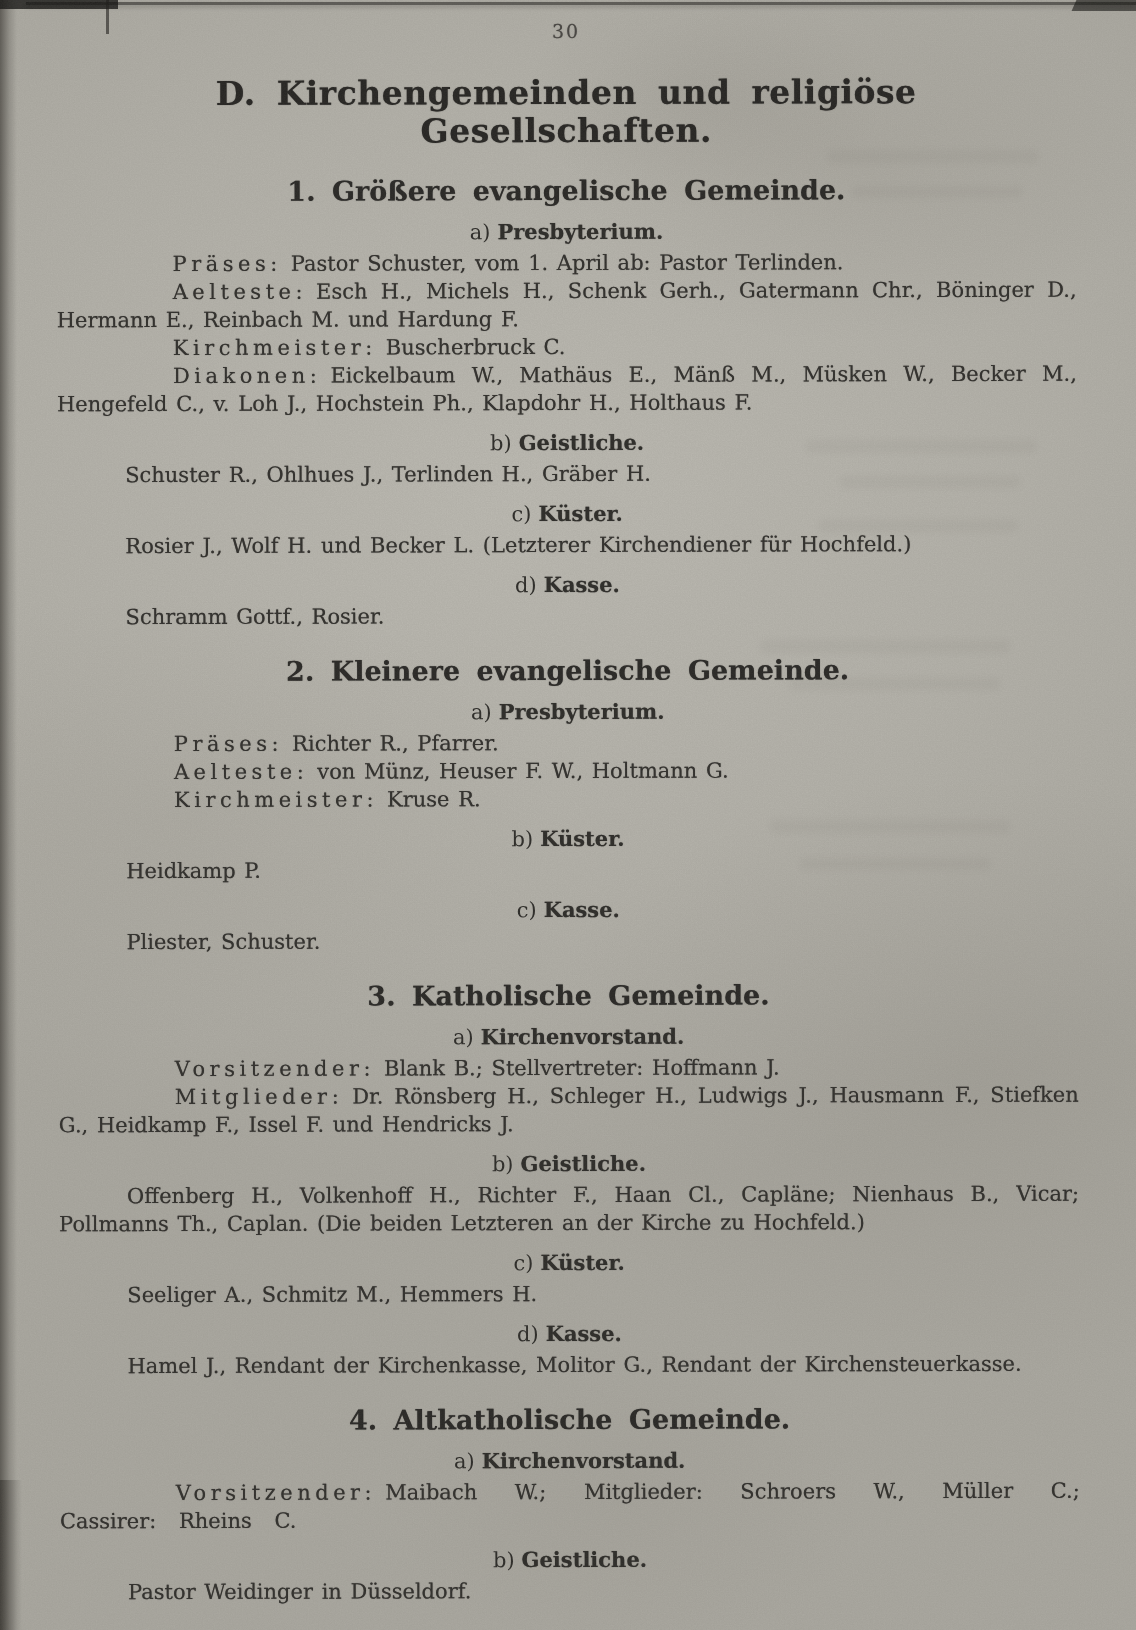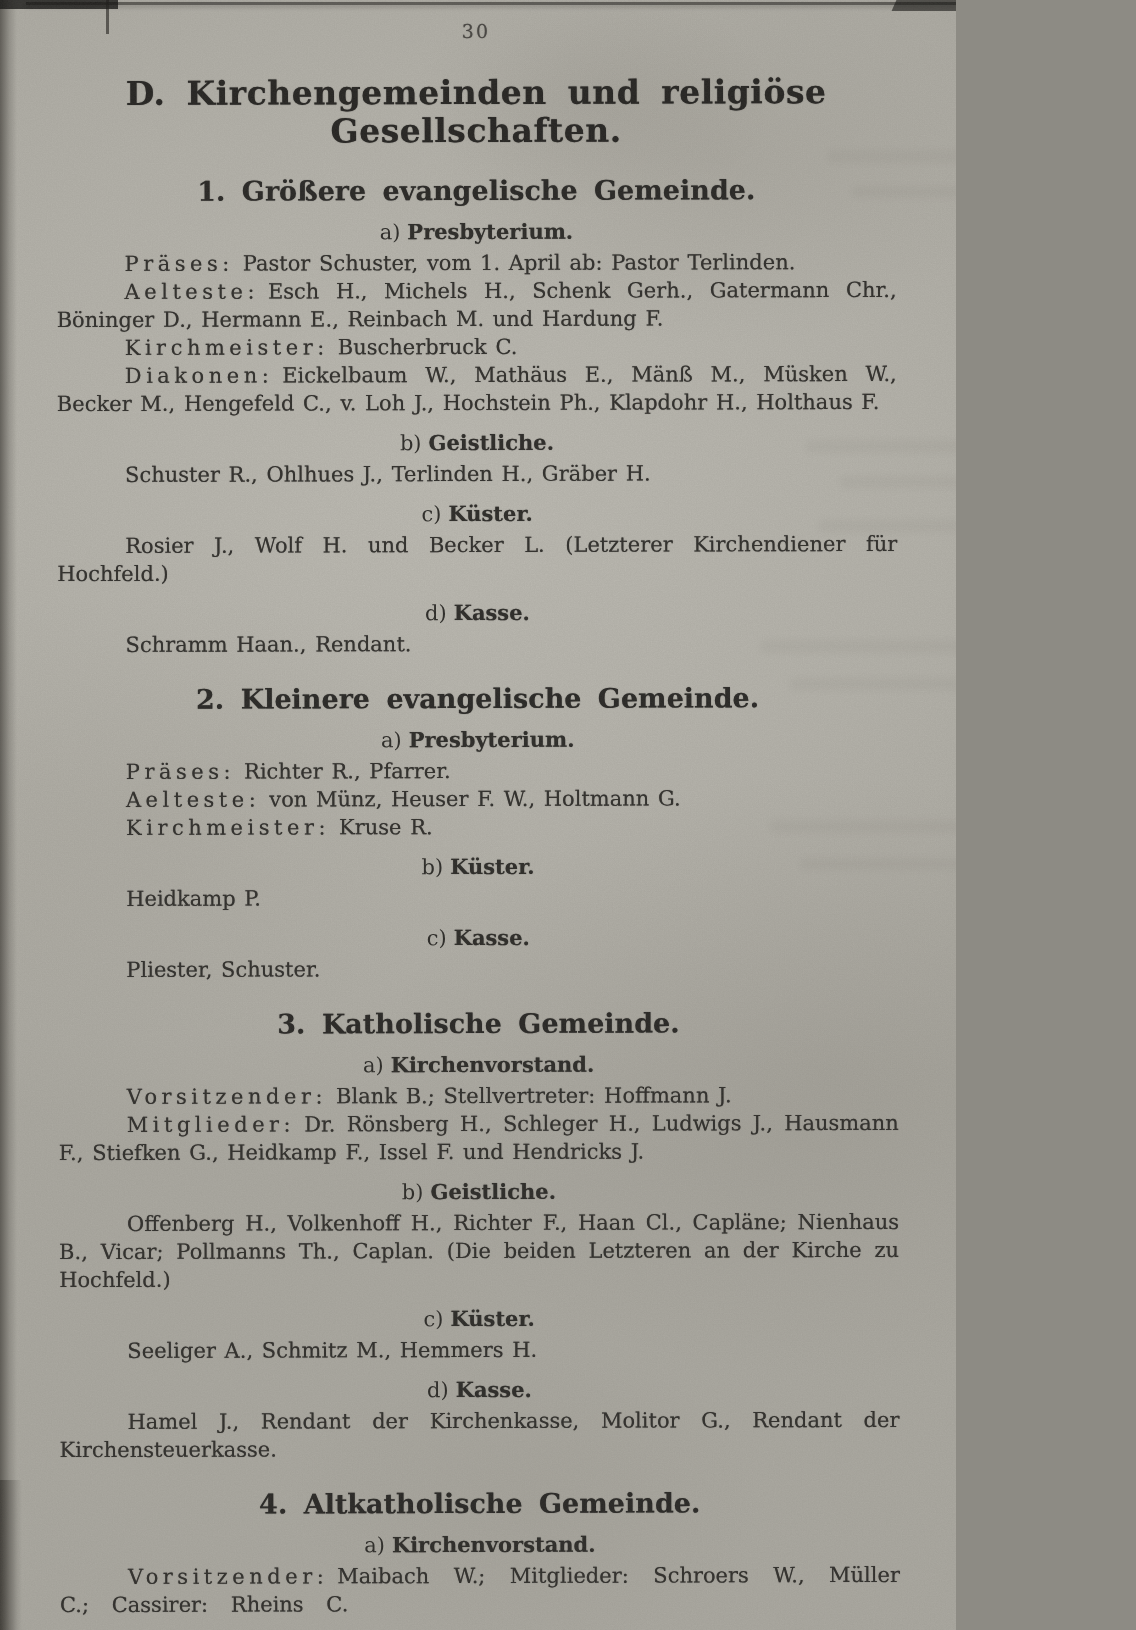--- a/index.html
+++ b/index.html
@@ -1,17 +1,17 @@
 <!DOCTYPE html>
 <html><head>
 <meta charset="utf-8">
 <style>
   html,body { margin:0; padding:0; background:#8d8b84; }
   .page {
-    position:relative; width:956px; height:1630px; overflow:hidden;
+    position:relative; width:1136px; height:1630px; overflow:hidden;
     background:
       radial-gradient(900px 700px at 46% 30%, #c1bfb7 0%, #b8b6ae 55%, #aeaca4 100%);
     font-family:"DejaVu Serif", serif;
     color:#2b2a27;
   }
   .mottle {
     position:absolute; inset:0; pointer-events:none; z-index:1;
     background:
       radial-gradient(420px 260px at 75% 10%, rgba(110,105,96,0.12), transparent 70%),
       radial-gradient(520px 320px at 16% 50%, rgba(120,115,105,0.09), transparent 70%),
@@ -39,21 +39,21 @@
     text-shadow:0 0 1px rgba(50,48,45,0.5); }
   h1.title { text-align:center; font-size:33px; line-height:1.15; font-weight:700; color:#201f1d;
     margin:32px 24px 0; word-spacing:9px; letter-spacing:0.5px; text-shadow:0 0 1px rgba(25,24,22,0.7); }
   h2.sec { text-align:center; font-size:27px; font-weight:700; color:#232220; margin:25px 0 0;
     word-spacing:7px; text-shadow:0 0 1px rgba(25,24,22,0.6); }
   h3.sub { text-align:center; font-size:21px; font-weight:400; margin:13px 0 5px; color:#272623; }
   h3.sub .sub-title { font-weight:700; margin-left:7px; text-shadow:0 0 1px rgba(25,24,22,0.6);margin-top:28px; }
   p.entry { margin:0; font-size:21px; line-height:28px; text-indent:68px; text-align:justify;
     word-spacing:2px; text-shadow:0 0 0.8px rgba(35,33,30,0.65); }
   p.entry.spread { word-spacing:16px; }
-  .role { letter-spacing:4.5px; margin-right:9px; }
+  .role { letter-spacing:4.5px; margin-right:9px;margin-left:48px; }
   .role:empty { display:none; margin:0; }
 </style>
 </head>
 <body>
 
 <div class="page">
 
   <div class="mottle"></div>
 
   <div class="bleed" style="left:828px; top:150px; width:210px; height:13px;"></div>
@@ -81,21 +81,21 @@
       <p class="entry"><span class="role">Kirchmeister:</span><span>Buscherbruck C.</span></p>
       <p class="entry"><span class="role">Diakonen:</span><span>Eickelbaum W., Mathäus E., Mänß M., Müsken W., Becker M., Hengefeld C., v. Loh J., Hochstein Ph., Klapdohr H., Holthaus F.</span></p>
 
       <h3 class="sub"><span class="sub-prefix">b)</span><span class="sub-title">Geistliche.</span></h3>
       <p class="entry"><span>Schuster R., Ohlhues J., Terlinden H., Gräber H.</span></p>
 
       <h3 class="sub"><span class="sub-prefix">c)</span><span class="sub-title">Küster.</span></h3>
       <p class="entry"><span>Rosier J., Wolf H. und Becker L.  (Letzterer Kirchendiener für Hochfeld.)</span></p>
 
       <h3 class="sub"><span class="sub-prefix">d)</span><span class="sub-title">Kasse.</span></h3>
-      <p class="entry"><span>Schramm Haan., Rendant.</span></p>
+      <p class="entry"><span>Schramm Gottf., Rosier.</span></p>
     </section>
 
     <section>
       <h2 class="sec">2. Kleinere evangelische Gemeinde.</h2>
 
       <h3 class="sub"><span class="sub-prefix">a)</span><span class="sub-title">Presbyterium.</span></h3>
       <p class="entry"><span class="role">Präses:</span><span>Richter R., Pfarrer.</span></p>
       <p class="entry"><span class="role">Aelteste:</span><span>von Münz, Heuser F. W., Holtmann G.</span></p>
       <p class="entry"><span class="role">Kirchmeister:</span><span>Kruse R.</span></p>
 

